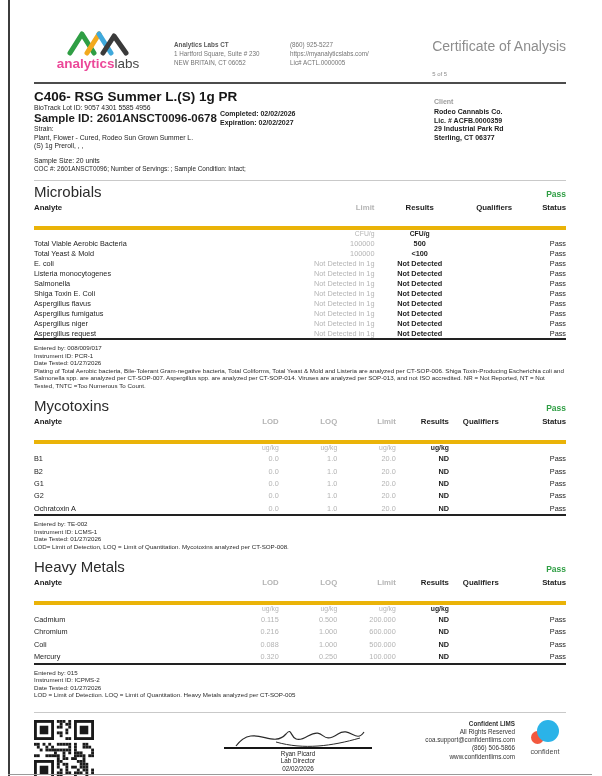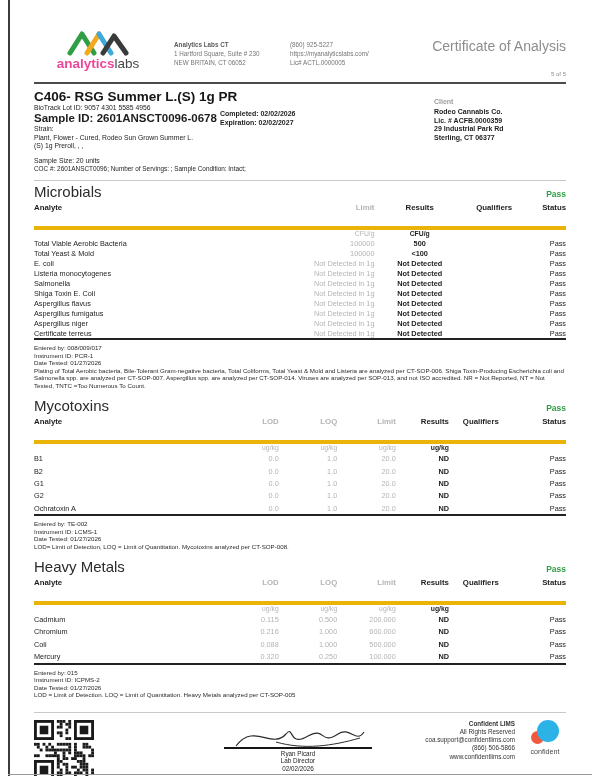--- a/index.html
+++ b/index.html
@@ -15,21 +15,21 @@
   
   .hd{display:flex;align-items:flex-start;border-bottom:2px solid #4c4c4c;padding-bottom:5px;}
   .logo{width:128px;text-align:center;}
   .logo svg{display:block;margin:0 auto 1px;}
   .logo-text{font-size:13.5px;line-height:13px;white-space:nowrap;}
   .logo-analytics{color:#ec4899;font-weight:bold;}
   .logo-labs{color:#474747;}
   .lab-col{font-size:6.3px;line-height:8.8px;color:#757575;margin:13px 0 0 12px;width:104px;}
   .lab-col .b{font-weight:bold;color:#5a5a5a;}
   .lab-col2{width:118px;}
-  .cert{margin-left:auto;text-align:right;margin-top:10px;}
+  .cert{margin-left:auto;margin-top:10px;}
   .cert-title{font-size:14px;color:#8d8d8d;}
   .page-num{font-size:6px;color:#8d8d8d;margin-top:17px;}
 
   
   .product{display:flex;margin-top:5px;}
   .p-left{width:400px;position:relative;}
   .p-title{font-size:13.5px;font-weight:bold;color:#161616;line-height:15px;}
   .p-line{font-size:6.8px;line-height:8.4px;}
   .sample-id{font-size:11.5px;font-weight:bold;line-height:13px;}
   .dates{position:absolute;left:186px;top:20px;font-size:7px;font-weight:bold;line-height:9.4px;}
@@ -221,21 +221,21 @@
               <td class="a-r">Pass</td>
             </tr>
             <tr>
               <td class="a-l">Aspergillus niger</td>
               <td class="a-r dim">Not Detected in 1g</td>
               <td class="a-c strong">Not Detected</td>
               <td class="a-c"></td>
               <td class="a-r">Pass</td>
             </tr>
             <tr>
-              <td class="a-l">Certificate terreus</td>
+              <td class="a-l">Aspergillus request</td>
               <td class="a-r dim">Not Detected in 1g</td>
               <td class="a-c strong">Not Detected</td>
               <td class="a-c"></td>
               <td class="a-r">Pass</td>
             </tr>
           </tbody>
         </table>
       </div>
     <div class="notes">
         <div>Entered by: 008/009/017</div>

